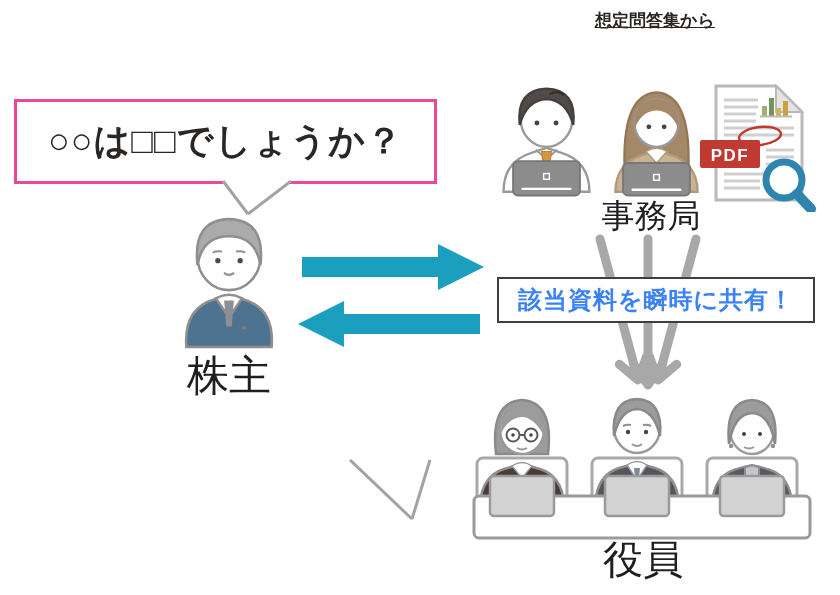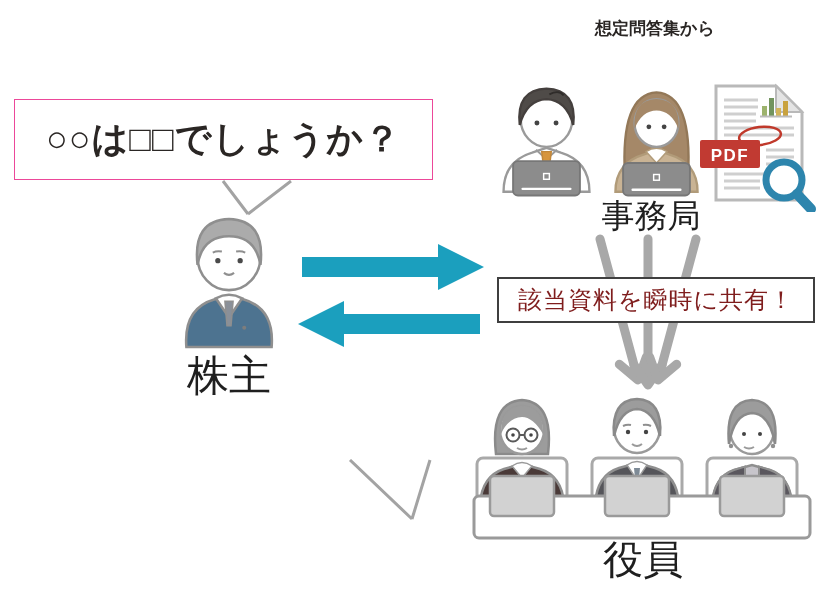--- a/index.html
+++ b/index.html
@@ -1,33 +1,33 @@
 <!DOCTYPE html>
 <html><head>
 <meta charset="utf-8">
 <style>
   html,body{margin:0;padding:0;background:#ffffff;}
   #canvas{position:relative;width:840px;height:595px;background:#ffffff;overflow:hidden;
           font-family:"Liberation Sans",sans-serif;color:#2a2624;}
   .abs{position:absolute;}
   .note{font-size:17px;font-weight:bold;line-height:1.55;text-align:center;color:#2a2624;}
-  .bubble{background:#fff;border:1px solid #ec4899;display:flex;align-items:center;justify-content:center;
+  .bubble{background:#fff;border:3px solid #ec4899;display:flex;align-items:center;justify-content:center;
           font-weight:bold;font-size:36px;letter-spacing:1px;color:#2a2624;z-index:2;}
   .tail{z-index:3;}
   .plabel{font-weight:normal;text-align:center;color:#1f1f1f;z-index:3;}
   .sharebox{background:#fff;border:2px solid #3f3f3f;display:flex;align-items:center;justify-content:center;
-            font-size:24px;font-weight:normal;letter-spacing:1px;color:#7f1d1d;z-index:2;}
+            font-size:24px;font-weight:bold;letter-spacing:1px;color:#3b82f6;z-index:2;}
   svg{display:block;}
 </style>
 </head>
 <body>
 
 <div id="canvas">
 
-  <div class="abs note" style="left:555px;top:16px;width:200px;">
+  <div class="abs note" style="left:555px;top:8px;width:200px;text-decoration:underline;">
     <div>想定問答集から</div>
   </div>
 
   <div class="abs bubble" style="left:14px;top:99px;width:417px;height:79px;">
     <span>○○は□□でしょうか？</span>
   </div>
   <svg class="abs tail" style="left:220px;top:180px;" width="76" height="38" viewBox="0 0 76 38">
     <path d="M3,0 L71,0 L28,34 Z" fill="#ffffff"></path>
     <path d="M3,1 L28,34 M71,1 L28,34" stroke="#a3a3a3" stroke-width="3" fill="none"></path>
   </svg>

